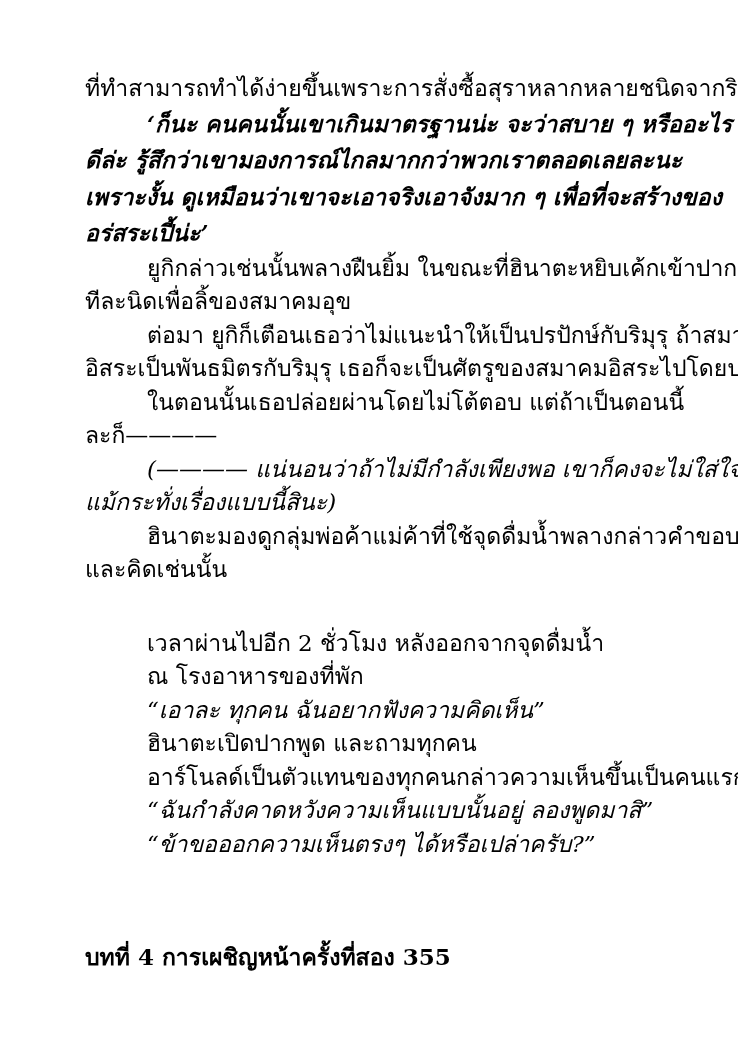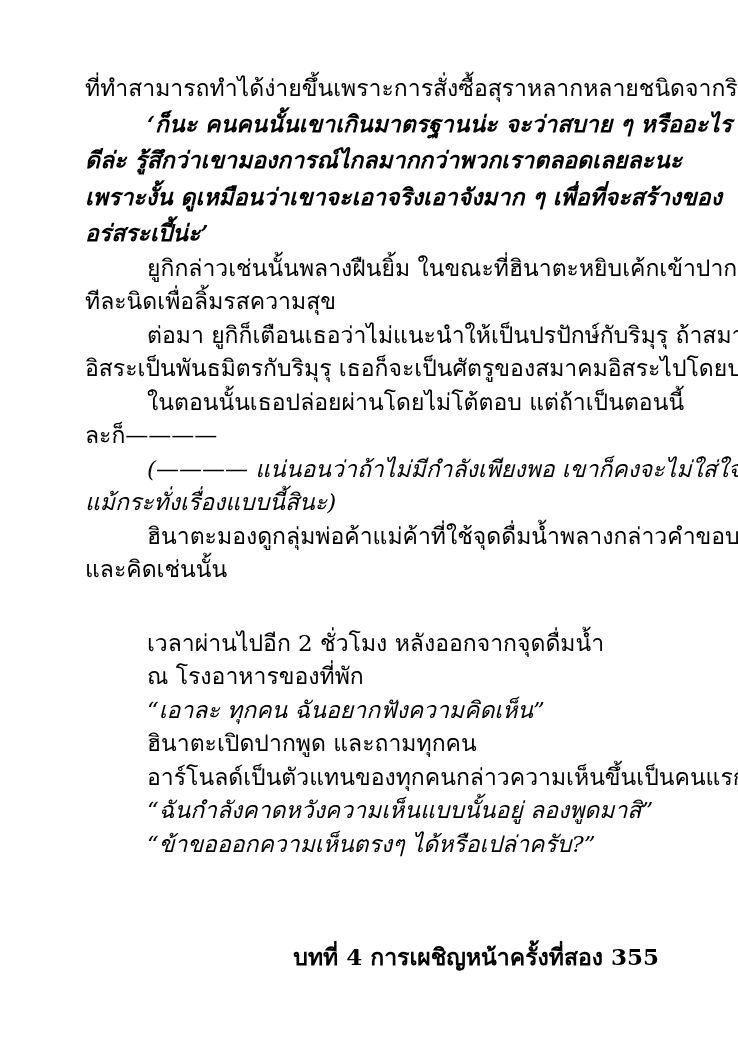--- a/index.html
+++ b/index.html
@@ -45,21 +45,21 @@
     white-space: nowrap;
   }
   .line.indent {
     text-indent: 62px;
   }
   .footer {
     position: absolute;
     left: 85px;
     top: 940px;
     width: 574px;
-    text-align: right;
+    text-align: left;
     font-size: 23px;
     font-weight: bold;
     line-height: 33.5px;
   }
 </style>
 </head>
 <body>
 
 <div class="page">
   <div class="text-block" id="paragraphs">
@@ -67,21 +67,21 @@
         <span class="line">ที่ทำสามารถทำได้ง่ายขึ้นเพราะการสั่งซื้อสุราหลากหลายชนิดจากริมุรุ</span>
       </p>
       <p class="para bold-italic">
         <span class="line indent">‘ก็นะ คนคนนั้นเขาเกินมาตรฐานน่ะ จะว่าสบาย ๆ หรืออะไร</span>
         <span class="line">ดีล่ะ  รู้สึกว่าเขามองการณ์ไกลมากกว่าพวกเราตลอดเลยละนะ</span>
         <span class="line">เพราะงั้น  ดูเหมือนว่าเขาจะเอาจริงเอาจังมาก ๆ  เพื่อที่จะสร้างของ</span>
         <span class="line">อร่สระเปี้น่ะ’</span>
       </p>
       <p class="para normal">
         <span class="line indent">ยูกิกล่าวเช่นนั้นพลางฝืนยิ้ม  ในขณะที่ฮินาตะหยิบเค้กเข้าปาก</span>
-        <span class="line">ทีละนิดเพื่อลิ้มรสความสุข</span>
+        <span class="line">ทีละนิดเพื่อลิ้ของสมาคมอุข</span>
       </p>
       <p class="para normal">
         <span class="line indent">ต่อมา ยูกิก็เตือนเธอว่าไม่แนะนำให้เป็นปรปักษ์กับริมุรุ ถ้าสมาคม</span>
         <span class="line">อิสระเป็นพันธมิตรกับริมุรุ เธอก็จะเป็นศัตรูของสมาคมอิสระไปโดยปริยาย</span>
       </p>
       <p class="para normal">
         <span class="line indent">ในตอนนั้นเธอปล่อยผ่านโดยไม่โต้ตอบ  แต่ถ้าเป็นตอนนี้</span>
         <span class="line">ละก็————</span>
       </p>
       <p class="para italic">

